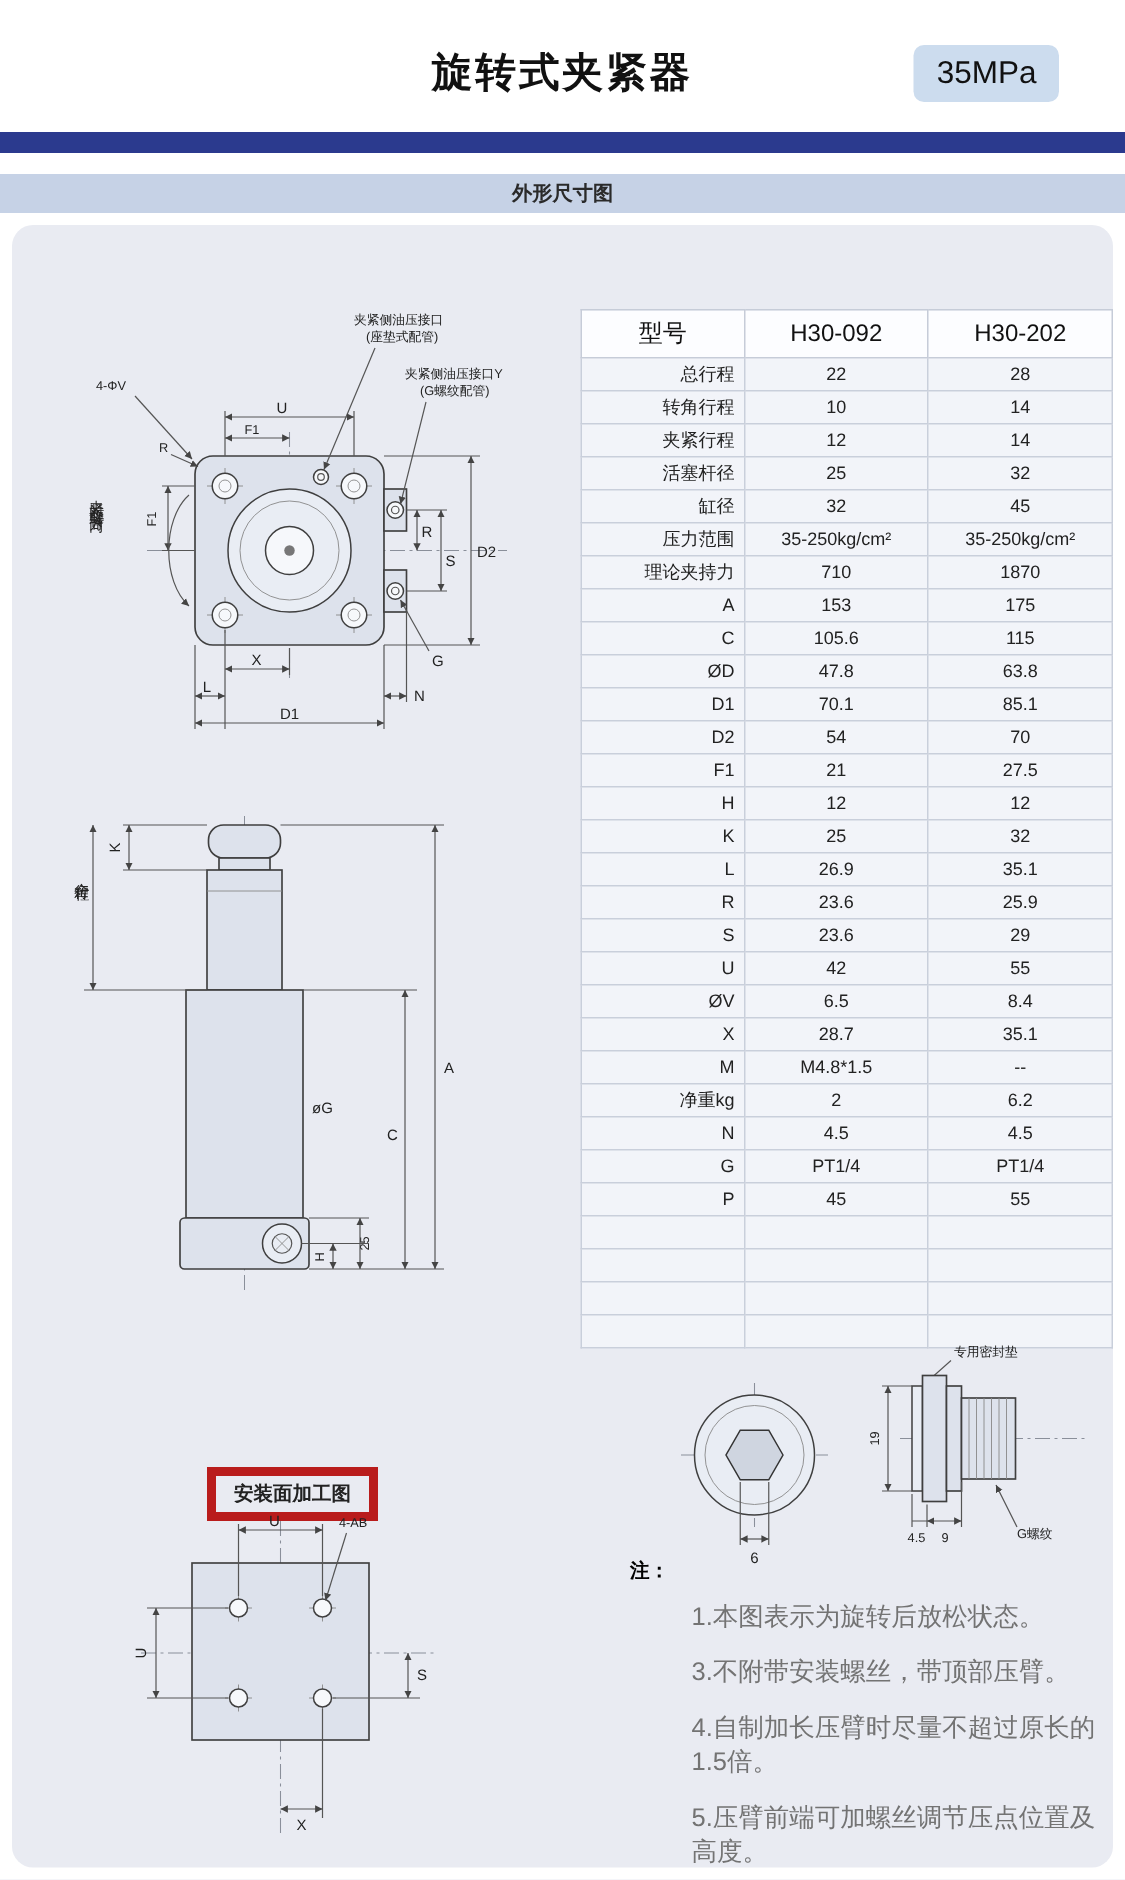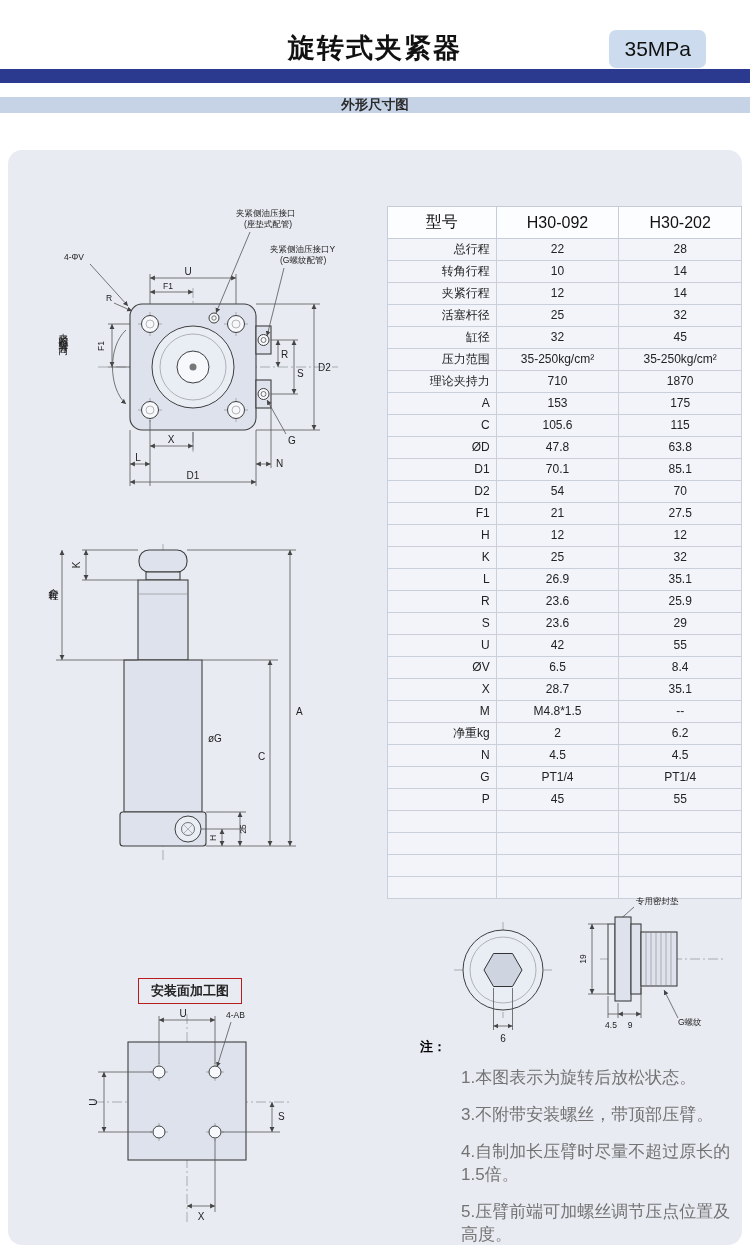--- a/index.html
+++ b/index.html
@@ -4,33 +4,33 @@
 <style>
   * { margin:0; padding:0; box-sizing:border-box; }
   html,body { width:750px; height:1253px; }
   body {
     background:#ffffff;
     font-family:"Liberation Sans","DejaVu Sans",sans-serif;
     position:relative;
     overflow:hidden;
     color:#111;
   }
-  .top-header { position:relative; height:69px; background:#fff; }
+  .top-header { position:relative; height:88px; background:#fff; }
   .page-title {
     position:absolute; left:0; right:0; top:30px;
     text-align:center; font-size:27px; font-weight:bold; letter-spacing:2px; color:#111;
   }
   .pressure-badge {
     position:absolute; right:44px; top:30px;
     background:#ccdcee; border-radius:7px;
     padding:7px 15px; font-size:21px; color:#111;
   }
   .blue-bar { height:14px; background:#2b3a8e; }
   .section-bar {
-    margin-top:14px; height:16px; background:#c6d2e6;
+    margin-top:14px; height:26px; background:#c6d2e6;
     display:flex; align-items:center; justify-content:center;
     font-size:13.5px; font-weight:bold; color:#2a2a2a;
   }
   .panel {
     position:absolute; left:8px; right:8px; top:150px; bottom:8px;
     background:#e9ebf2; border-radius:14px;
   }
   .dwg { position:absolute; }
   svg text { font-family:"Liberation Sans","DejaVu Sans",sans-serif; font-size:10px; fill:#222; }
   svg text.sm { font-size:8.5px; }
@@ -54,21 +54,21 @@
   .spec th:nth-child(2), .spec th:nth-child(3) { width:124px; }
   .spec td {
     font-size:12px; height:21px; line-height:21px;
     padding:0 6px; border:1px solid #c9cfdb;
     text-align:center; color:#222; white-space:nowrap;
   }
   .spec td:first-child { text-align:right; }
   
   .mount-title {
     position:absolute; left:130px; top:828px;
-    border:1px solid #b91c1c; padding:3px 12px;
+    border:6px solid #b91c1c; padding:3px 12px;
     font-size:13px; font-weight:bold; color:#222; background:transparent;
   }
   
   .vtext {
     position:absolute; writing-mode:vertical-rl; text-orientation:upright;
     font-size:10px; color:#222; letter-spacing:2px;
   }
   .vtext-rotation { left:48px; top:175px; }
   .vtext-stroke { left:38px; top:430px; }
   

